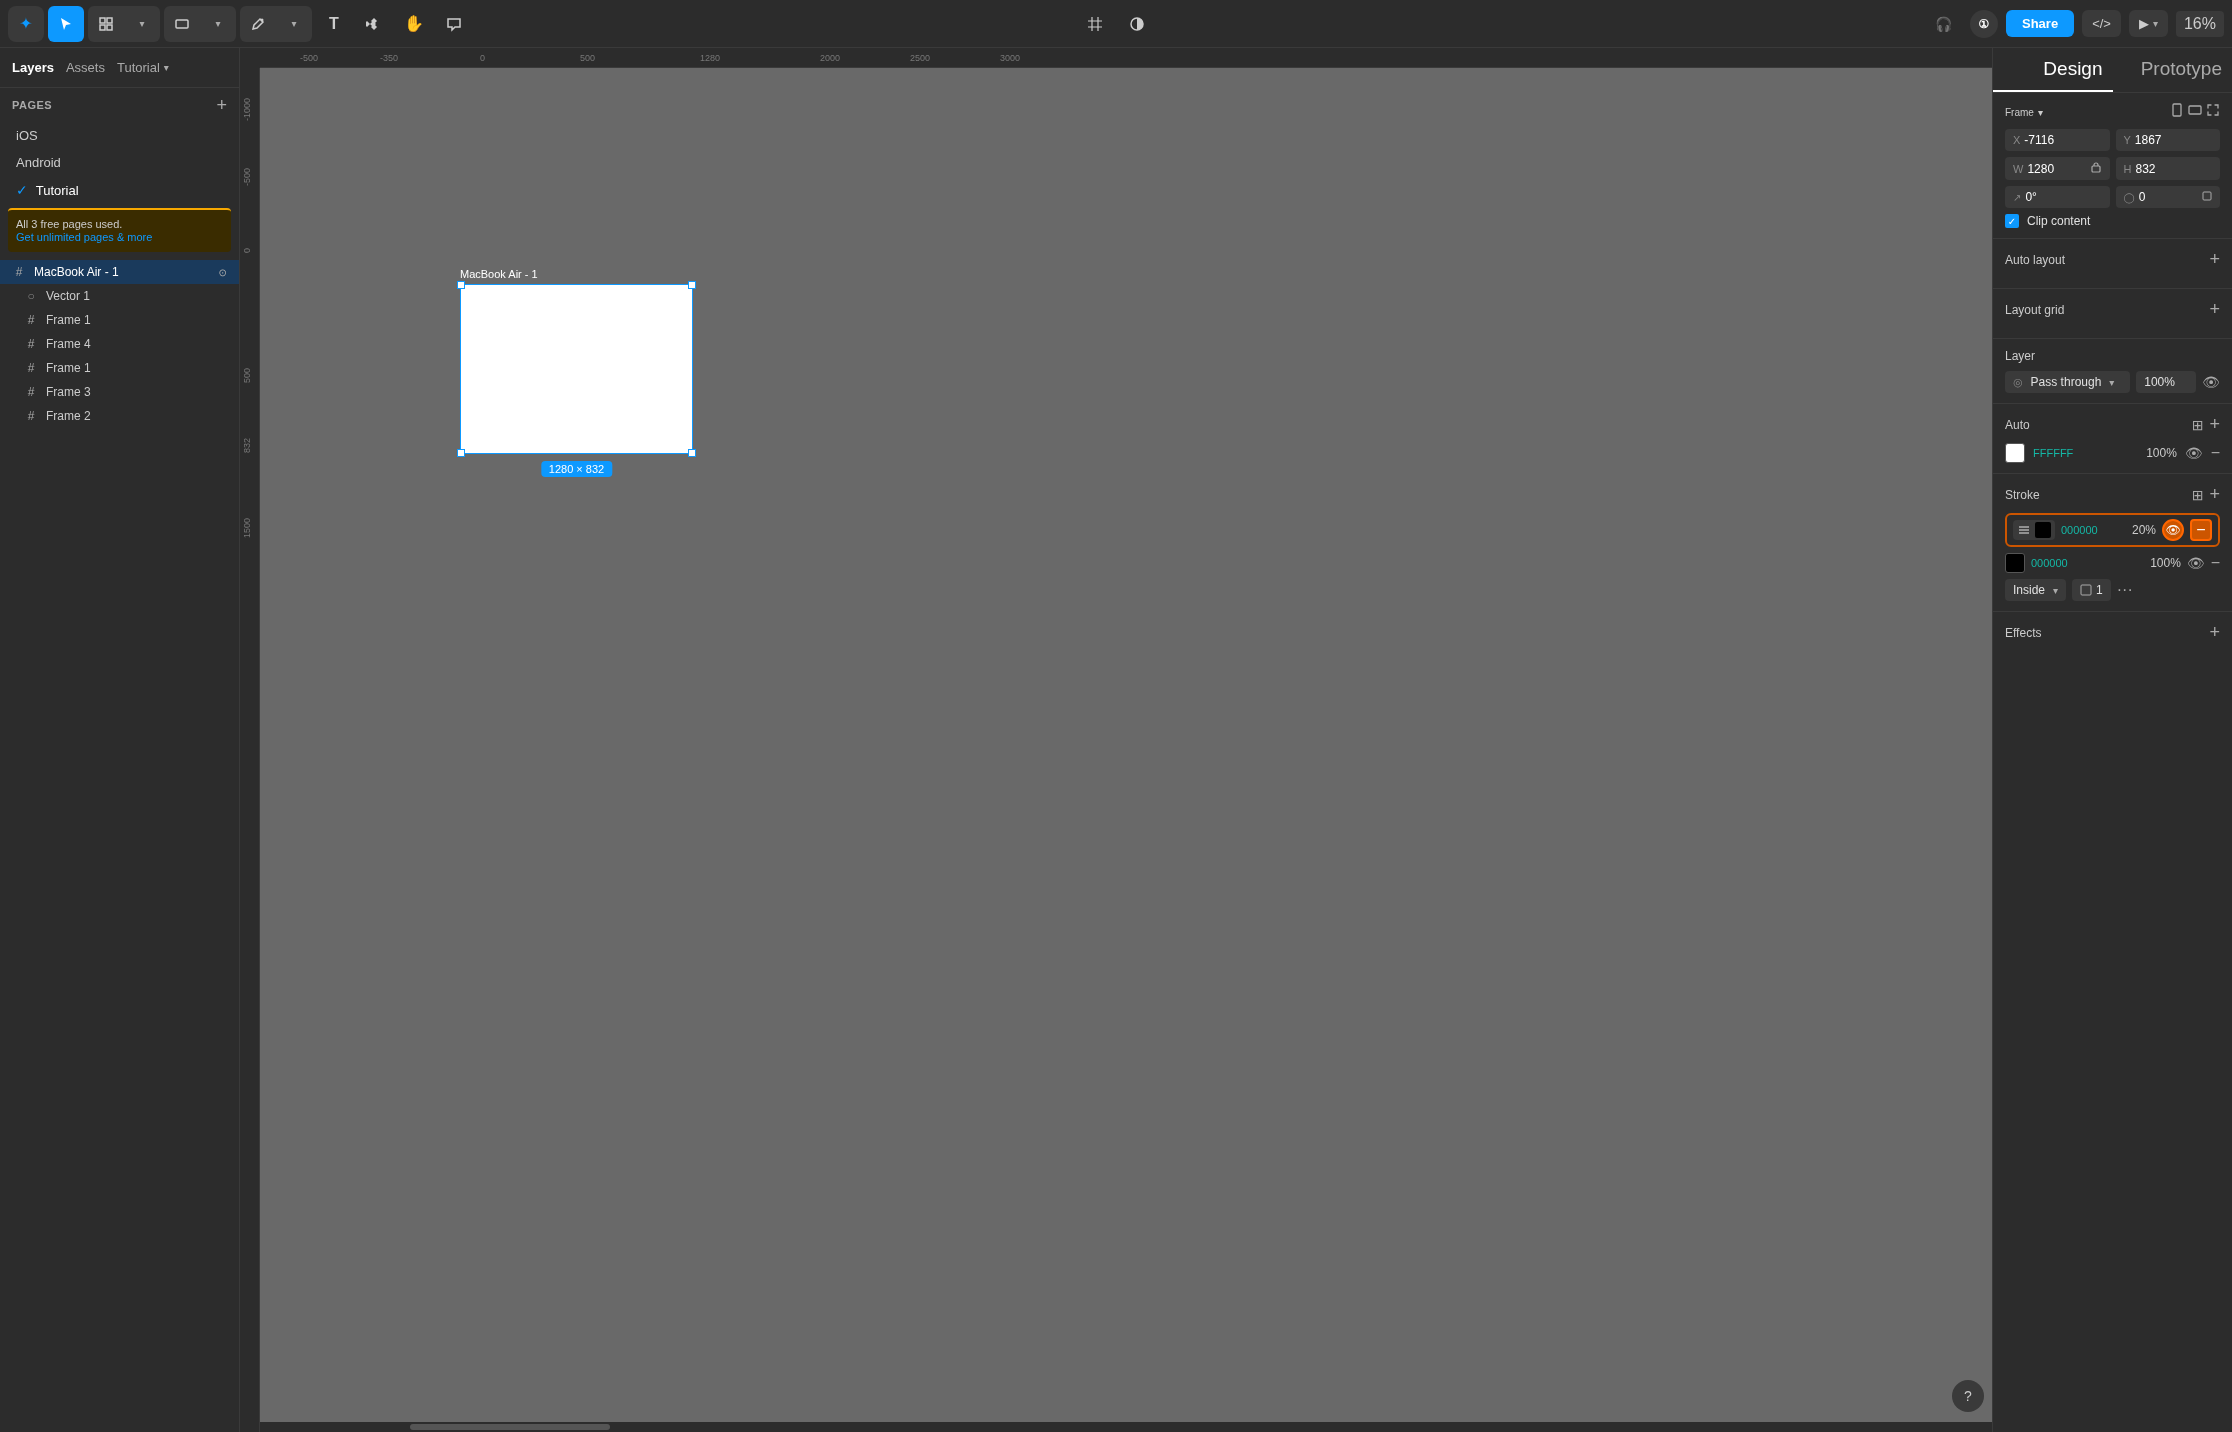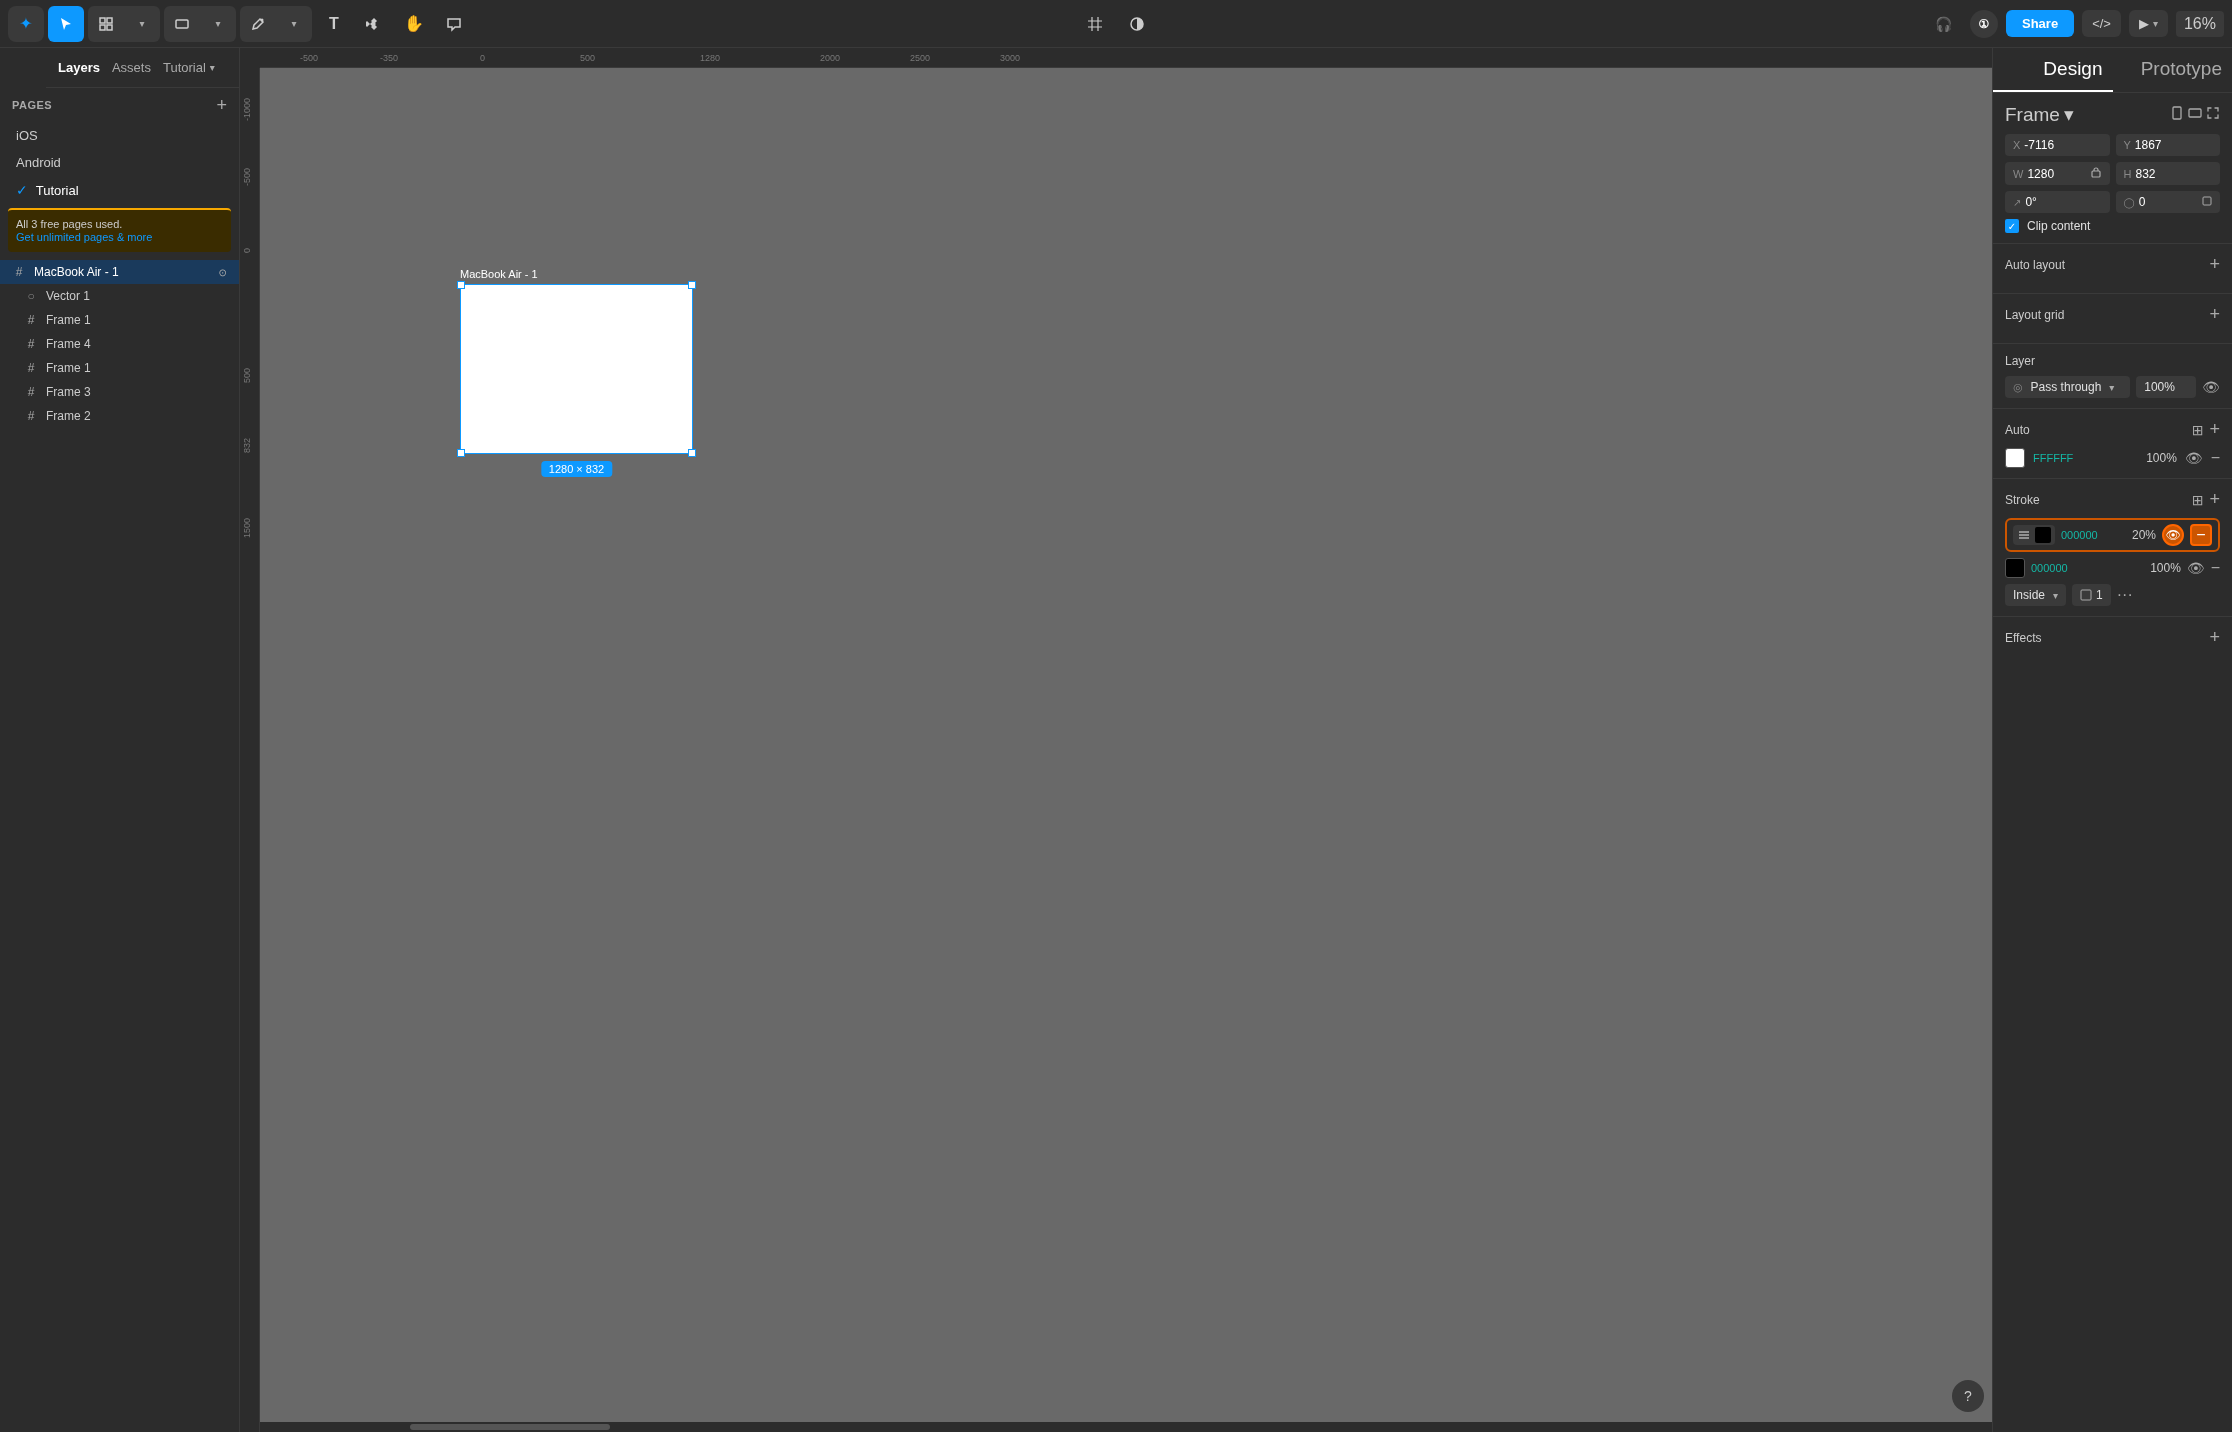--- a/index.html
+++ b/index.html
@@ -22,21 +22,21 @@
     .code-btn { background: #3a3a3a; color: #ccc; border: none; border-radius: 6px; padding: 6px 10px; font-size: 13px; cursor: pointer; }
     .play-btn { background: #3a3a3a; color: #ccc; border: none; border-radius: 6px; padding: 6px 10px; font-size: 13px; cursor: pointer; display: flex; align-items: center; gap: 4px; }
     .zoom-display { background: #3a3a3a; border-radius: 4px; padding: 4px 8px; color: #ccc; font-size: 16px; }
     .logo-btn { width: 36px; height: 36px; background: #3a3a3a; border-radius: 8px; display: flex; align-items: center; justify-content: center; cursor: pointer; border: none; }
 
     
     .main-layout { display: flex; height: calc(100vh - 48px); }
 
     
     .left-sidebar { width: 240px; background: #2c2c2c; border-right: 1px solid #3a3a3a; display: flex; flex-direction: column; flex-shrink: 0; }
-    .sidebar-tabs { display: flex; align-items: center; padding: 8px 12px; gap: 12px; border-bottom: 1px solid #3a3a3a; margin-left: 46px; }
+    .sidebar-tabs { display: flex; align-items: center; padding: 8px 12px; gap: 12px; border-bottom: 1px solid #3a3a3a; }
     .sidebar-tab { font-size: 13px; color: #aaa; cursor: pointer; padding: 4px 0; }
     .sidebar-tab.active { color: #fff; font-weight: 600; }
 
     .pages-header { display: flex; align-items: center; justify-content: space-between; padding: 8px 12px; gap: 32px; }
     .pages-title { font-size: 11px; font-weight: 600; color: #aaa; text-transform: uppercase; letter-spacing: 0.5px; }
     .add-btn-sm { background: none; border: none; color: #aaa; font-size: 18px; cursor: pointer; line-height: 1; }
 
     .page-list { padding: 0 8px; }
     .page-item { display: flex; align-items: center; padding: 6px 8px; border-radius: 6px; cursor: pointer; color: #ccc; font-size: 13px; }
     .page-item.active { color: #fff; }
@@ -74,21 +74,21 @@
     .right-panel { width: 240px; background: #2c2c2c; border-left: 1px solid #3a3a3a; display: flex; flex-direction: column; flex-shrink: 0; overflow-y: auto; }
     .panel-tabs { display: flex; border-bottom: 1px solid #3a3a3a; }
     .panel-tab { flex: 1; padding: 10px; text-align: right; font-size: 19px; color: #aaa; cursor: pointer; }
     .panel-tab.active { color: #fff; border-bottom: 2px solid #fff; }
 
     .panel-section { padding: 10px 12px; border-bottom: 1px solid #3a3a3a; }
     .section-header { display: flex; align-items: center; justify-content: space-between; margin-bottom: 8px; }
     .section-title { font-size: 12px; color: #ccc; font-weight: 500; display: flex; align-items: center; gap: 4px; }
     .section-add { background: none; border: none; color: #aaa; font-size: 18px; cursor: pointer; }
     .section-grid { background: none; border: none; color: #aaa; font-size: 14px; cursor: pointer; }
-    .frame-dropdown { display: flex; align-items: center; gap: 4px; color: #ccc; cursor: pointer; font-size: 19px; }
+    .frame-dropdown { display: flex; align-items: center; gap: 4px; color: #ccc; cursor: pointer; font-size: 10px; }
     .frame-icons { display: flex; gap: 4px; margin-left: auto; }
     .icon-btn-sm { background: none; border: none; color: #aaa; cursor: pointer; font-size: 16px; }
 
     .coord-grid { display: grid; grid-template-columns: 1fr 1fr; gap: 6px; margin-bottom: 6px; }
     .coord-field { display: flex; align-items: center; gap: 4px; background: #3a3a3a; border-radius: 4px; padding: 4px 8px; }
     .coord-label { font-size: 11px; color: #888; }
     .coord-value { font-size: 12px; color: #fff; }
 
     .clip-row { display: flex; align-items: center; gap: 8px; margin-top: 4px; }
     .checkbox-blue { width: 14px; height: 14px; background: #0d99ff; border-radius: 2px; display: flex; align-items: center; justify-content: center; color: #fff; font-size: 10px; cursor: pointer; }

